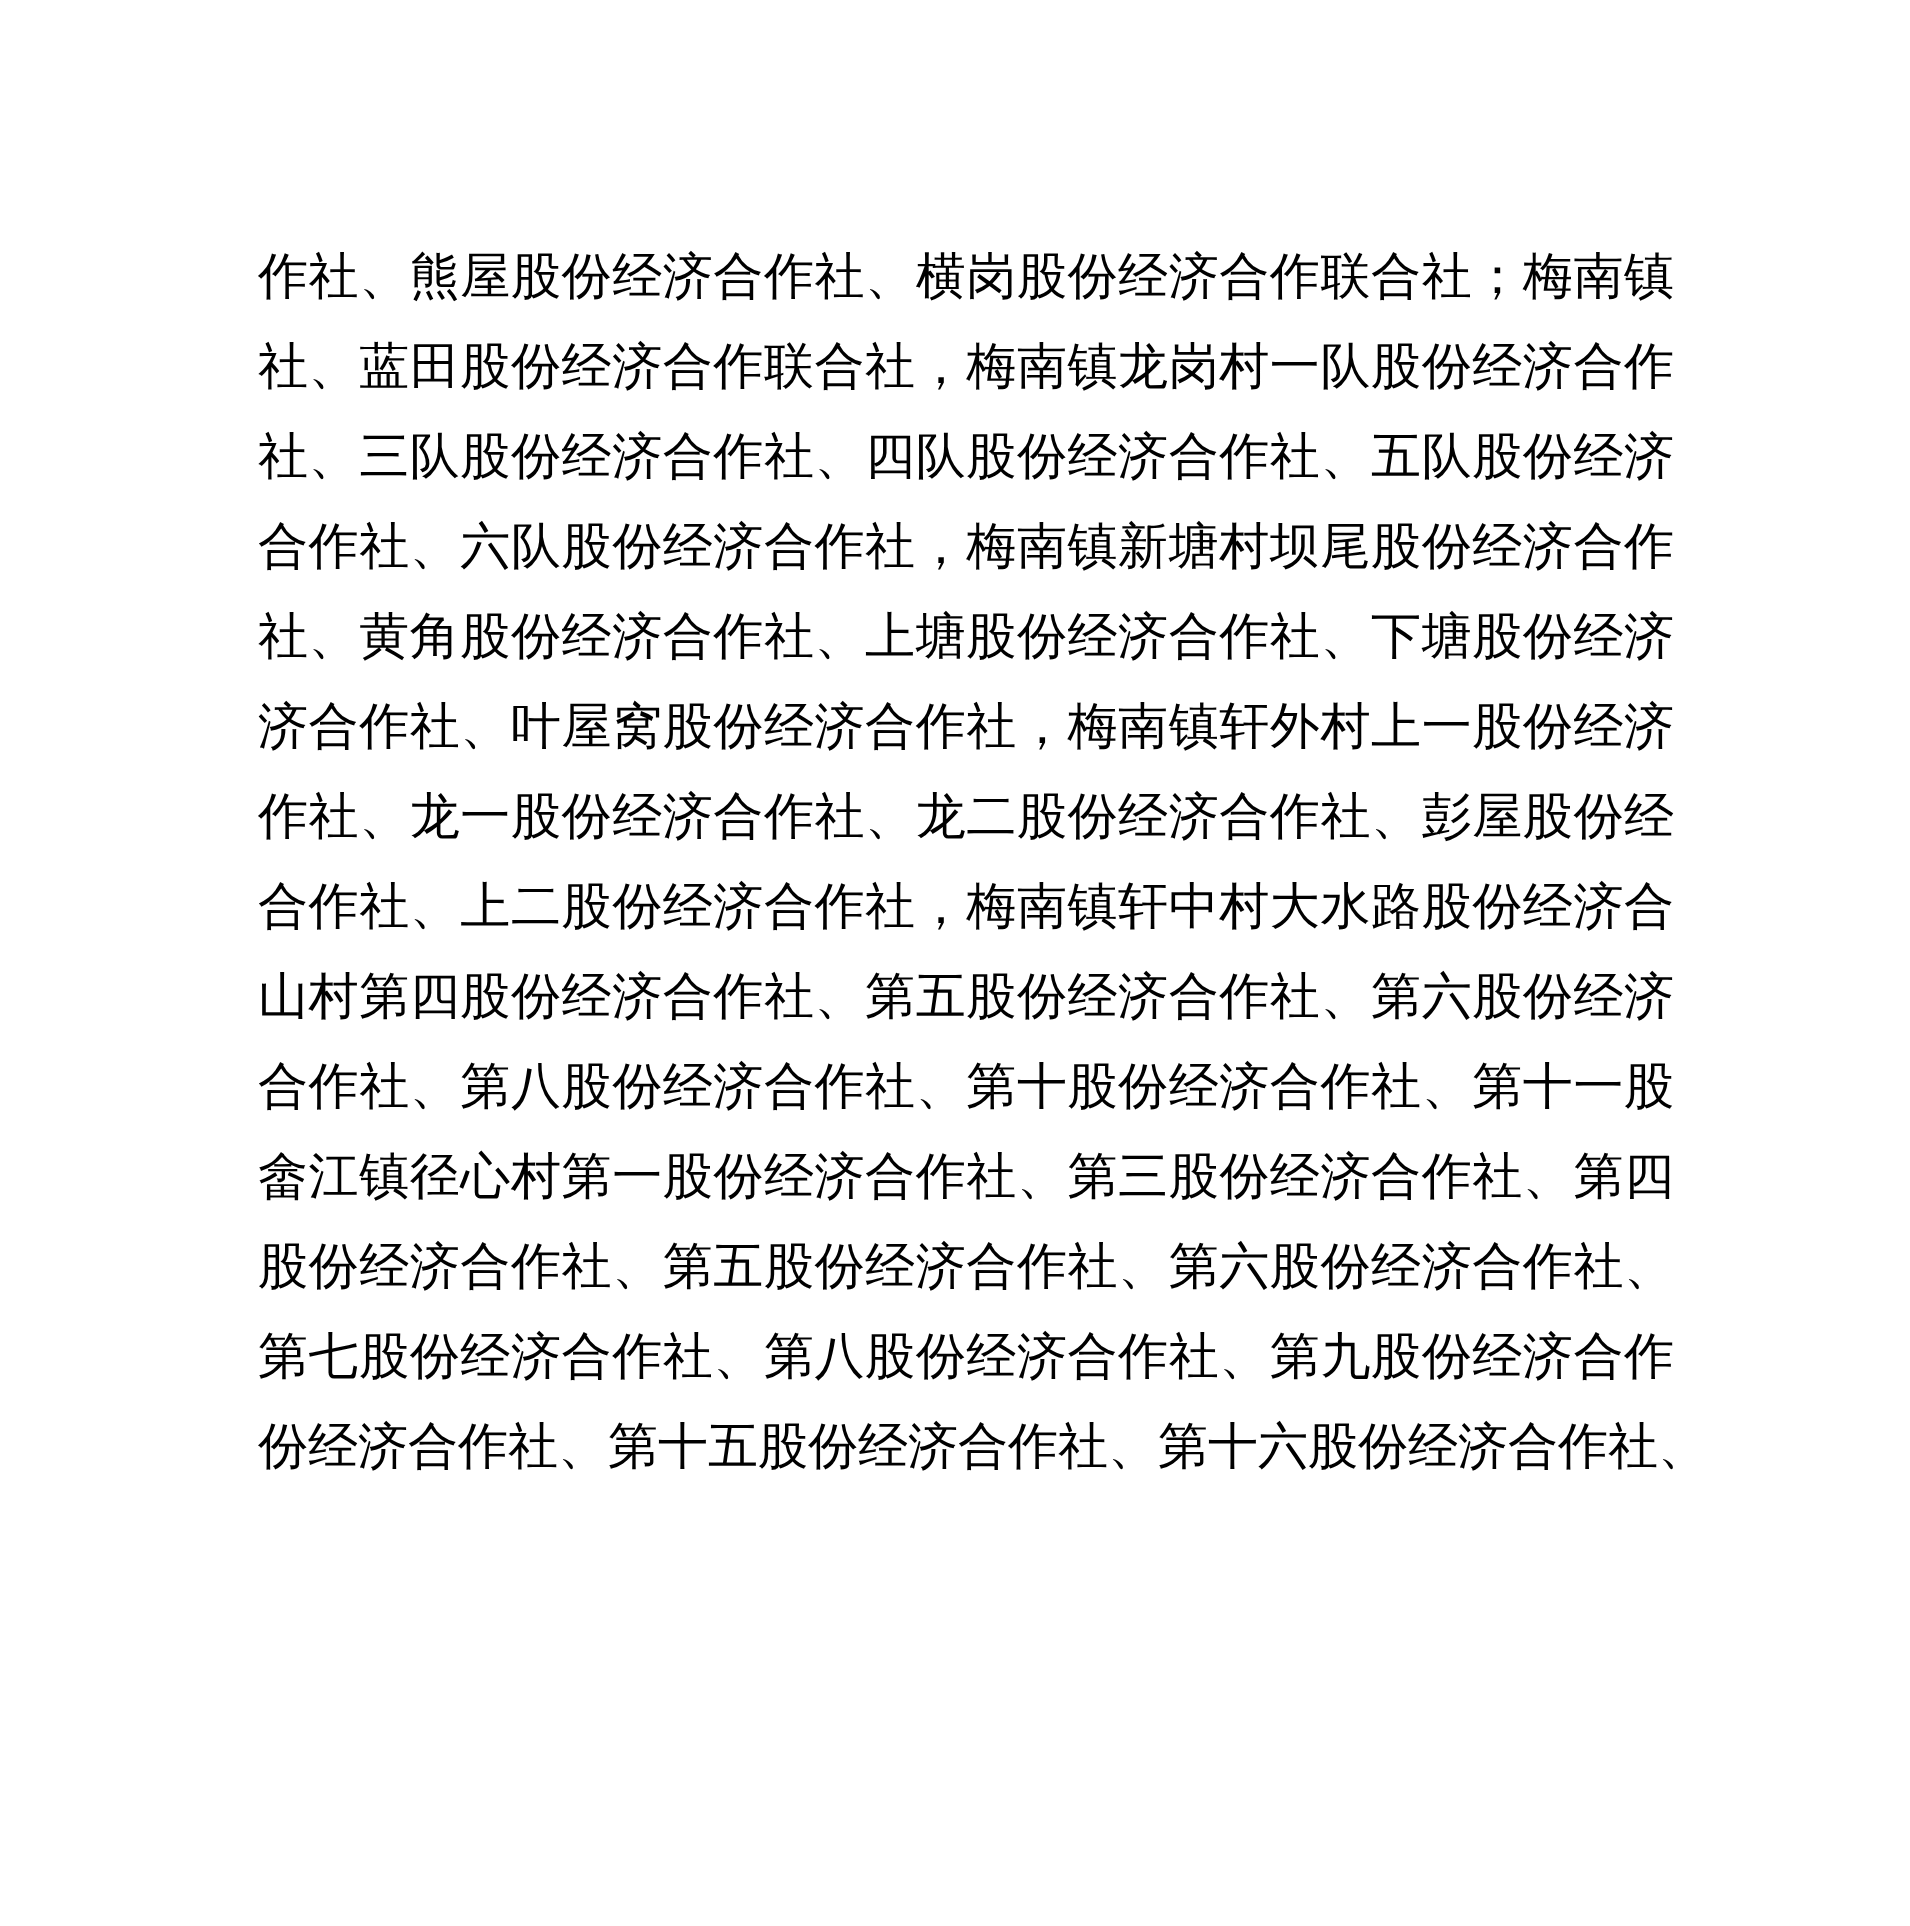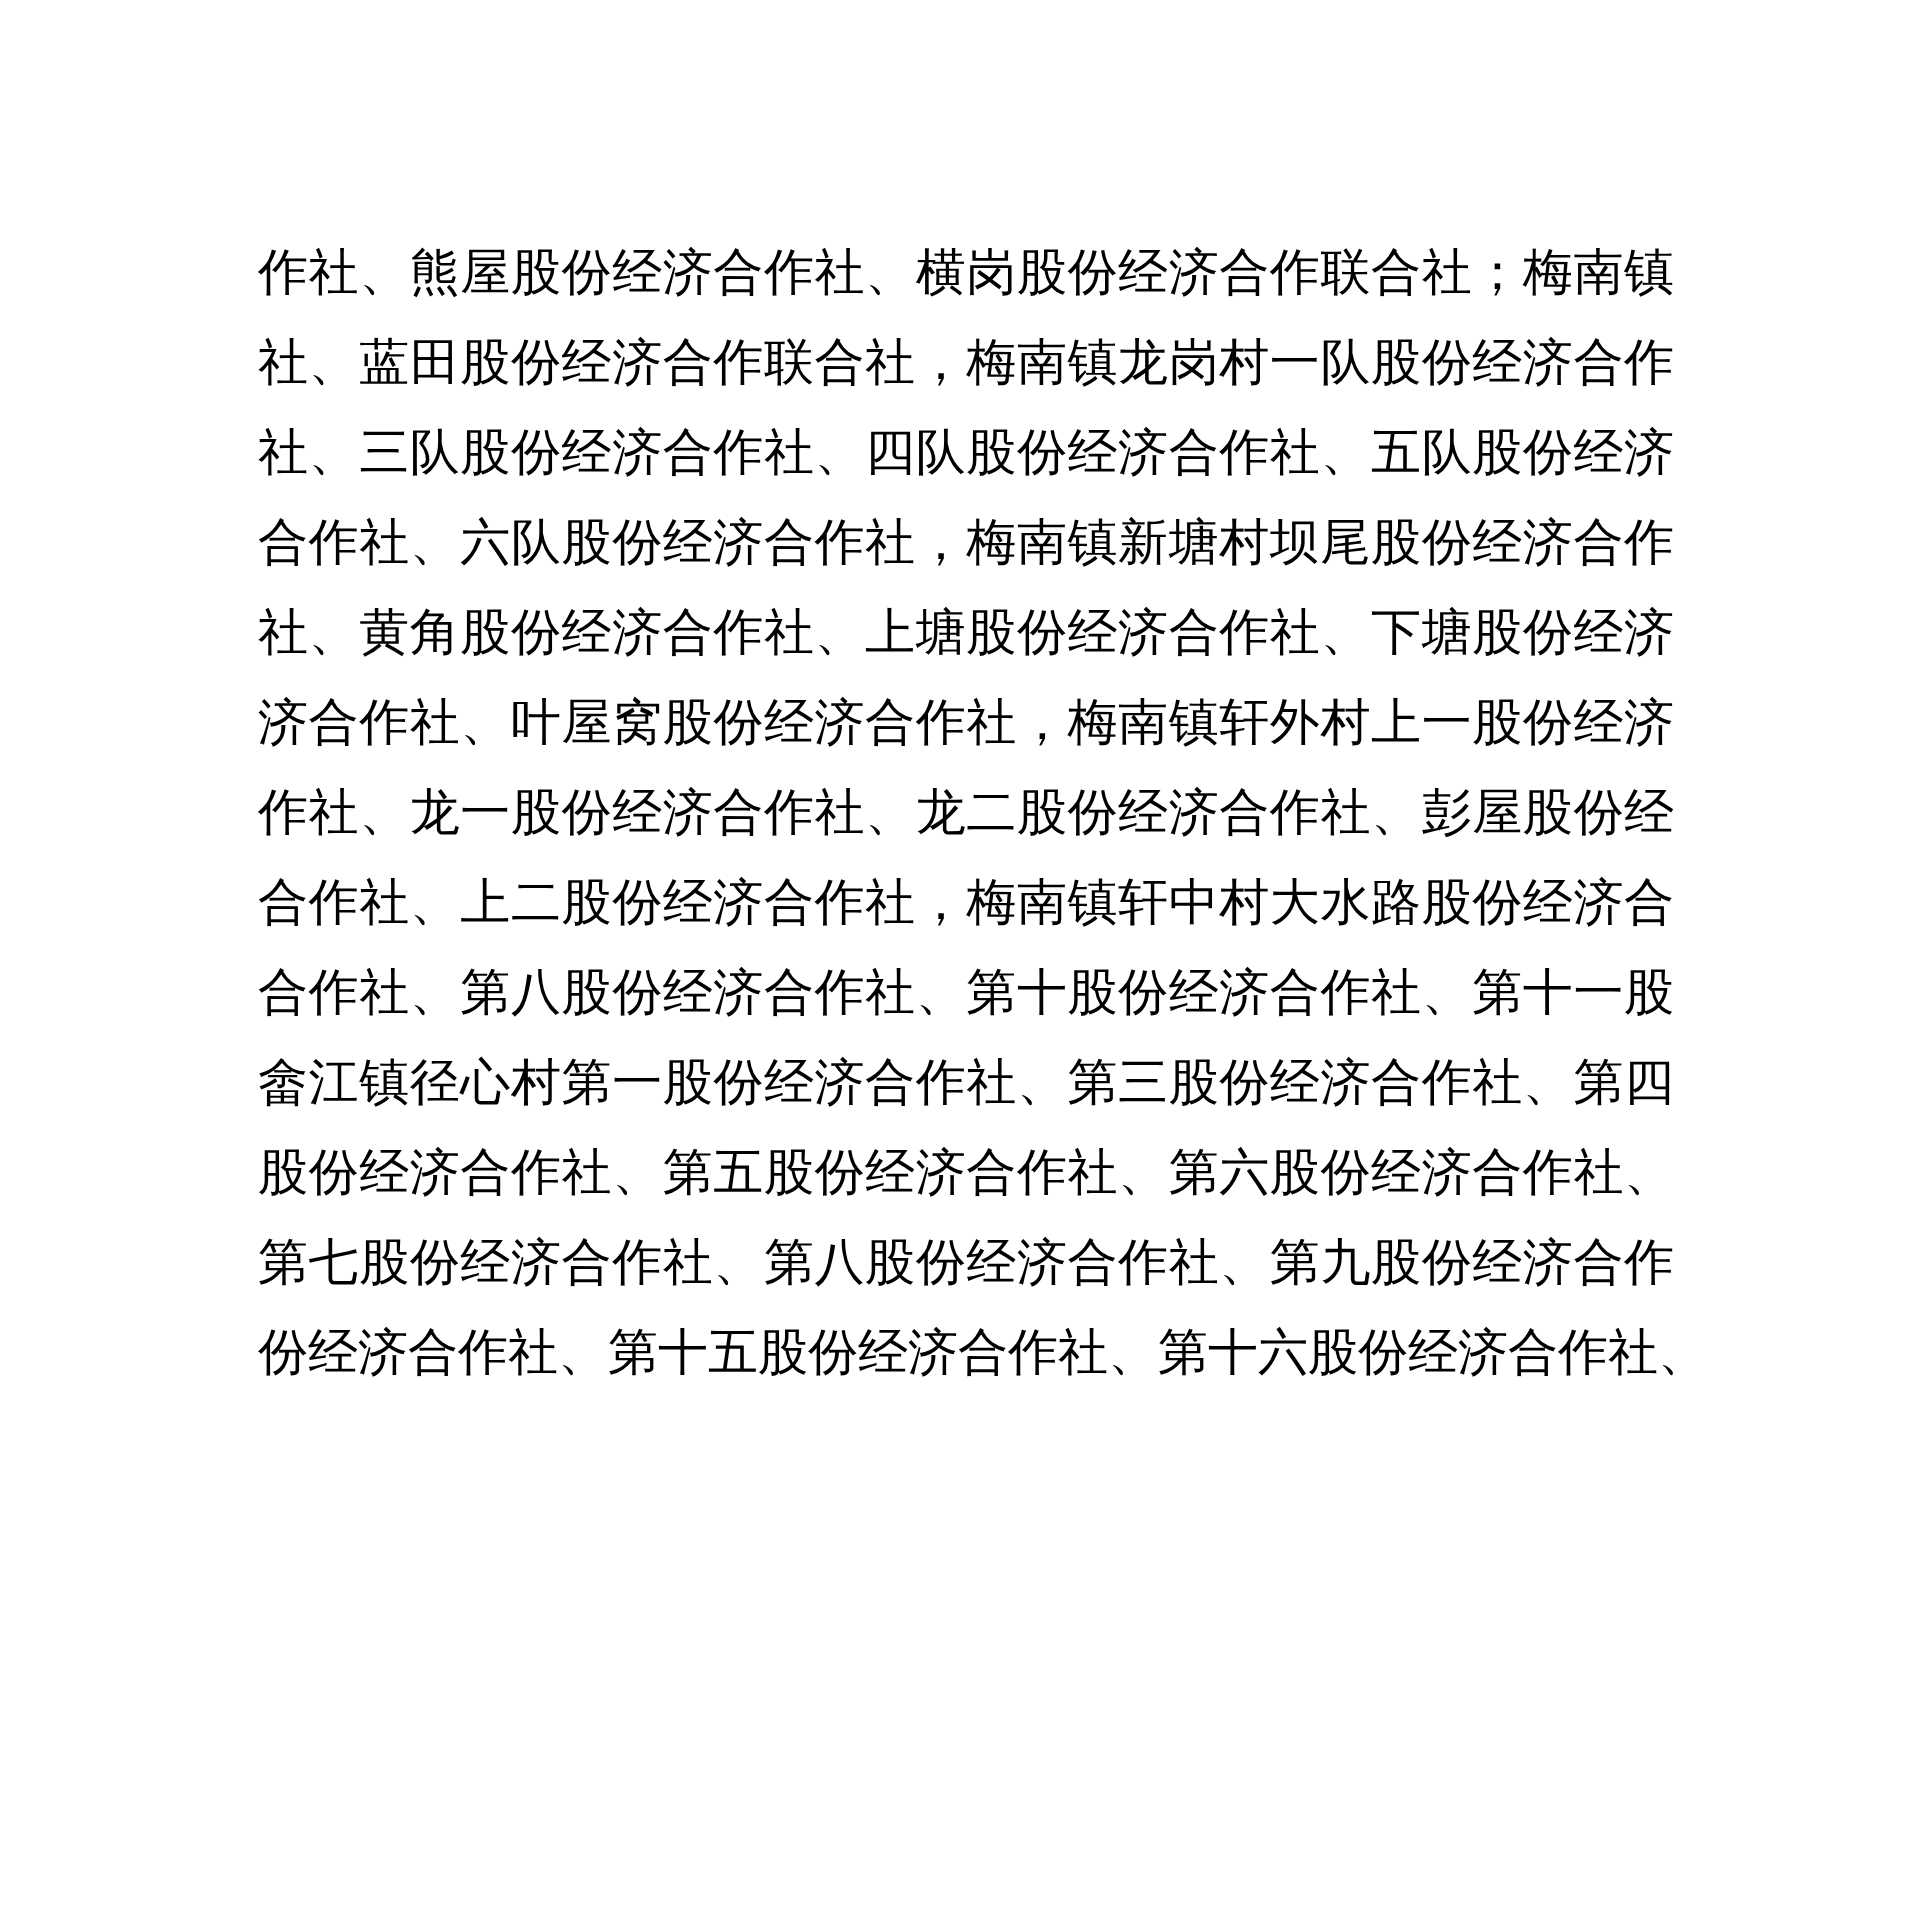--- a/index.html
+++ b/index.html
@@ -18,21 +18,20 @@
     color: #000000;
   }
   .line {
     height: 90px;
     line-height: 54px;
     white-space: nowrap;
     text-align: justify;
     text-align-last: justify;
     text-justify: inter-character;
     overflow: visible;
-    font-family: Liberation Mono, monospace;
   }
   .line span { display: block; width: 100%; text-align: justify; text-align-last: justify; }
 </style>
 </head>
 <body>
 
 <div class="page">
   <div class="body-text">
     <div class="line">
         <span>作​社​、​熊​屋​股​份​经​济​合​作​社​、​横​岗​股​份​经​济​合​作​联​合​社​；​梅​南​镇</span>
@@ -52,20 +51,23 @@
     <div class="line">
         <span>济​合​作​社​、​叶​屋​窝​股​份​经​济​合​作​社​，​梅​南​镇​轩​外​村​上​一​股​份​经​济</span>
       </div>
     <div class="line">
         <span>作​社​、​龙​一​股​份​经​济​合​作​社​、​龙​二​股​份​经​济​合​作​社​、​彭​屋​股​份​经</span>
       </div>
     <div class="line">
         <span>合​作​社​、​上​二​股​份​经​济​合​作​社​，​梅​南​镇​轩​中​村​大​水​路​股​份​经​济​合</span>
       </div>
     <div class="line">
+        <span>山​村​第​四​股​份​经​济​合​作​社​、​第​五​股​份​经​济​合​作​社​、​第​六​股​份​经​济</span>
+      </div>
+    <div class="line">
         <span>合​作​社​、​第​八​股​份​经​济​合​作​社​、​第​十​股​份​经​济​合​作​社​、​第​十​一​股</span>
       </div>
     <div class="line">
         <span>畲​江​镇​径​心​村​第​一​股​份​经​济​合​作​社​、​第​三​股​份​经​济​合​作​社​、​第​四</span>
       </div>
     <div class="line">
         <span>股​份​经​济​合​作​社​、​第​五​股​份​经​济​合​作​社​、​第​六​股​份​经​济​合​作​社​、</span>
       </div>
     <div class="line">
         <span>第​七​股​份​经​济​合​作​社​、​第​八​股​份​经​济​合​作​社​、​第​九​股​份​经​济​合​作</span>

